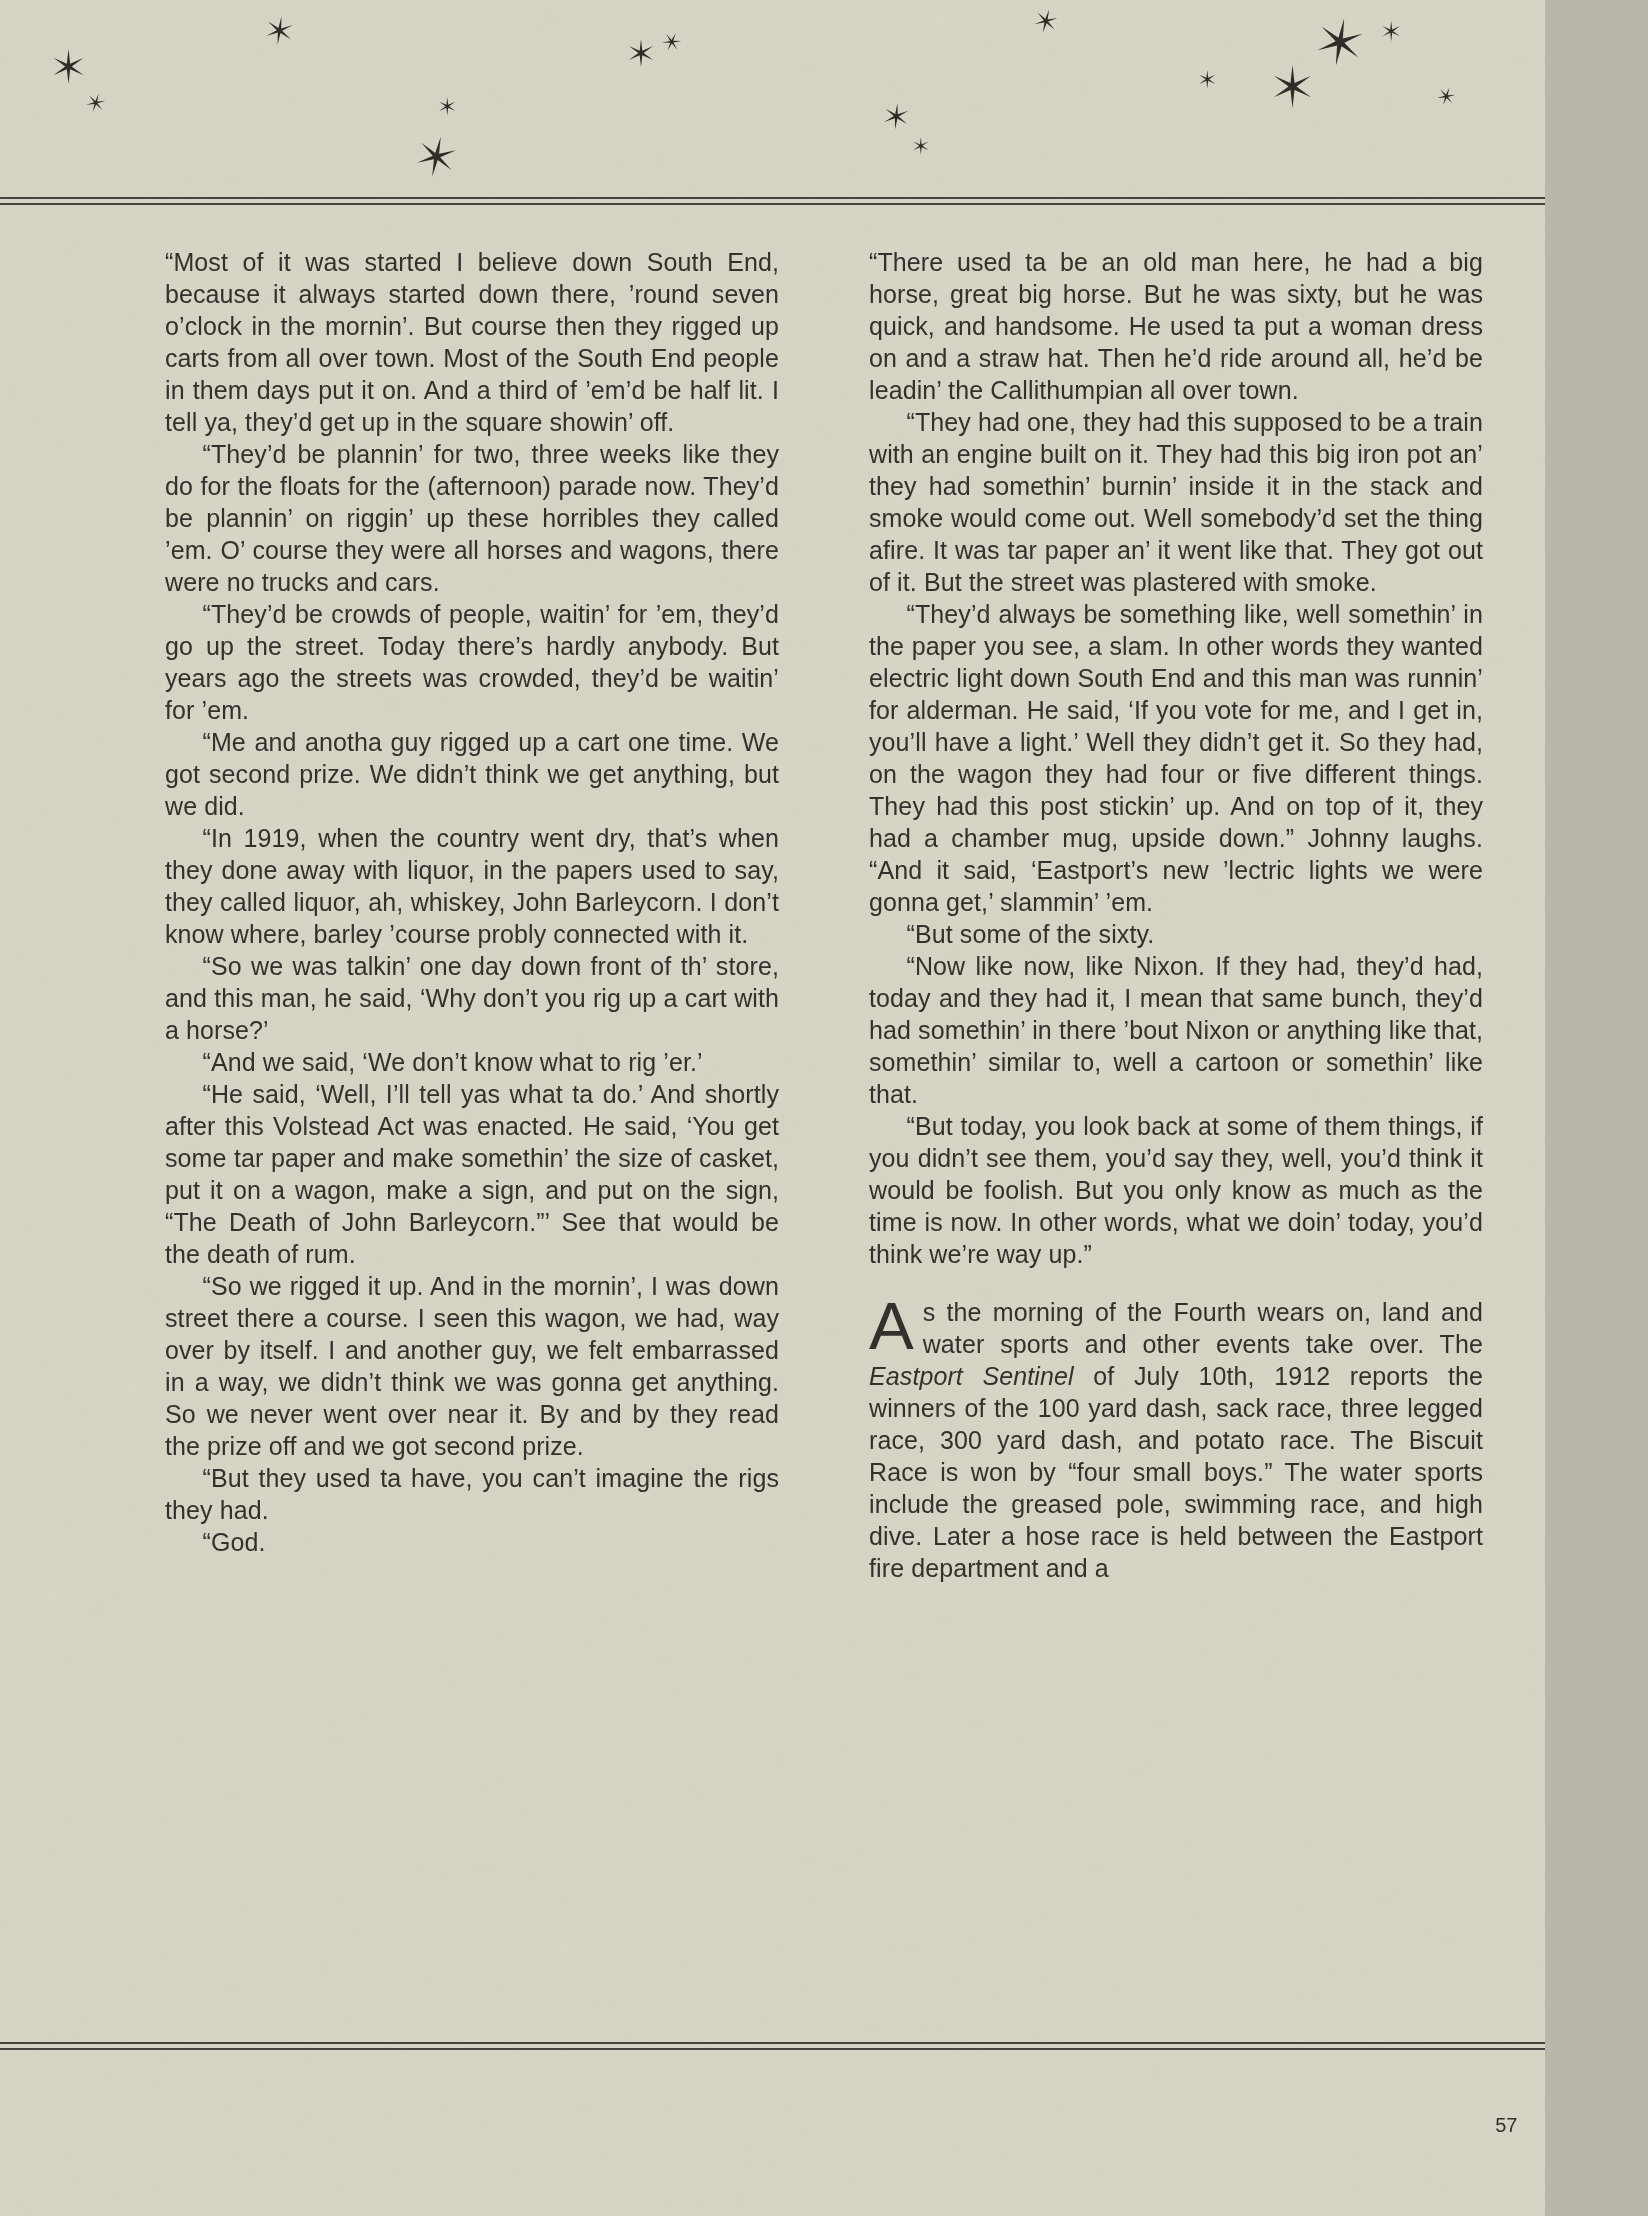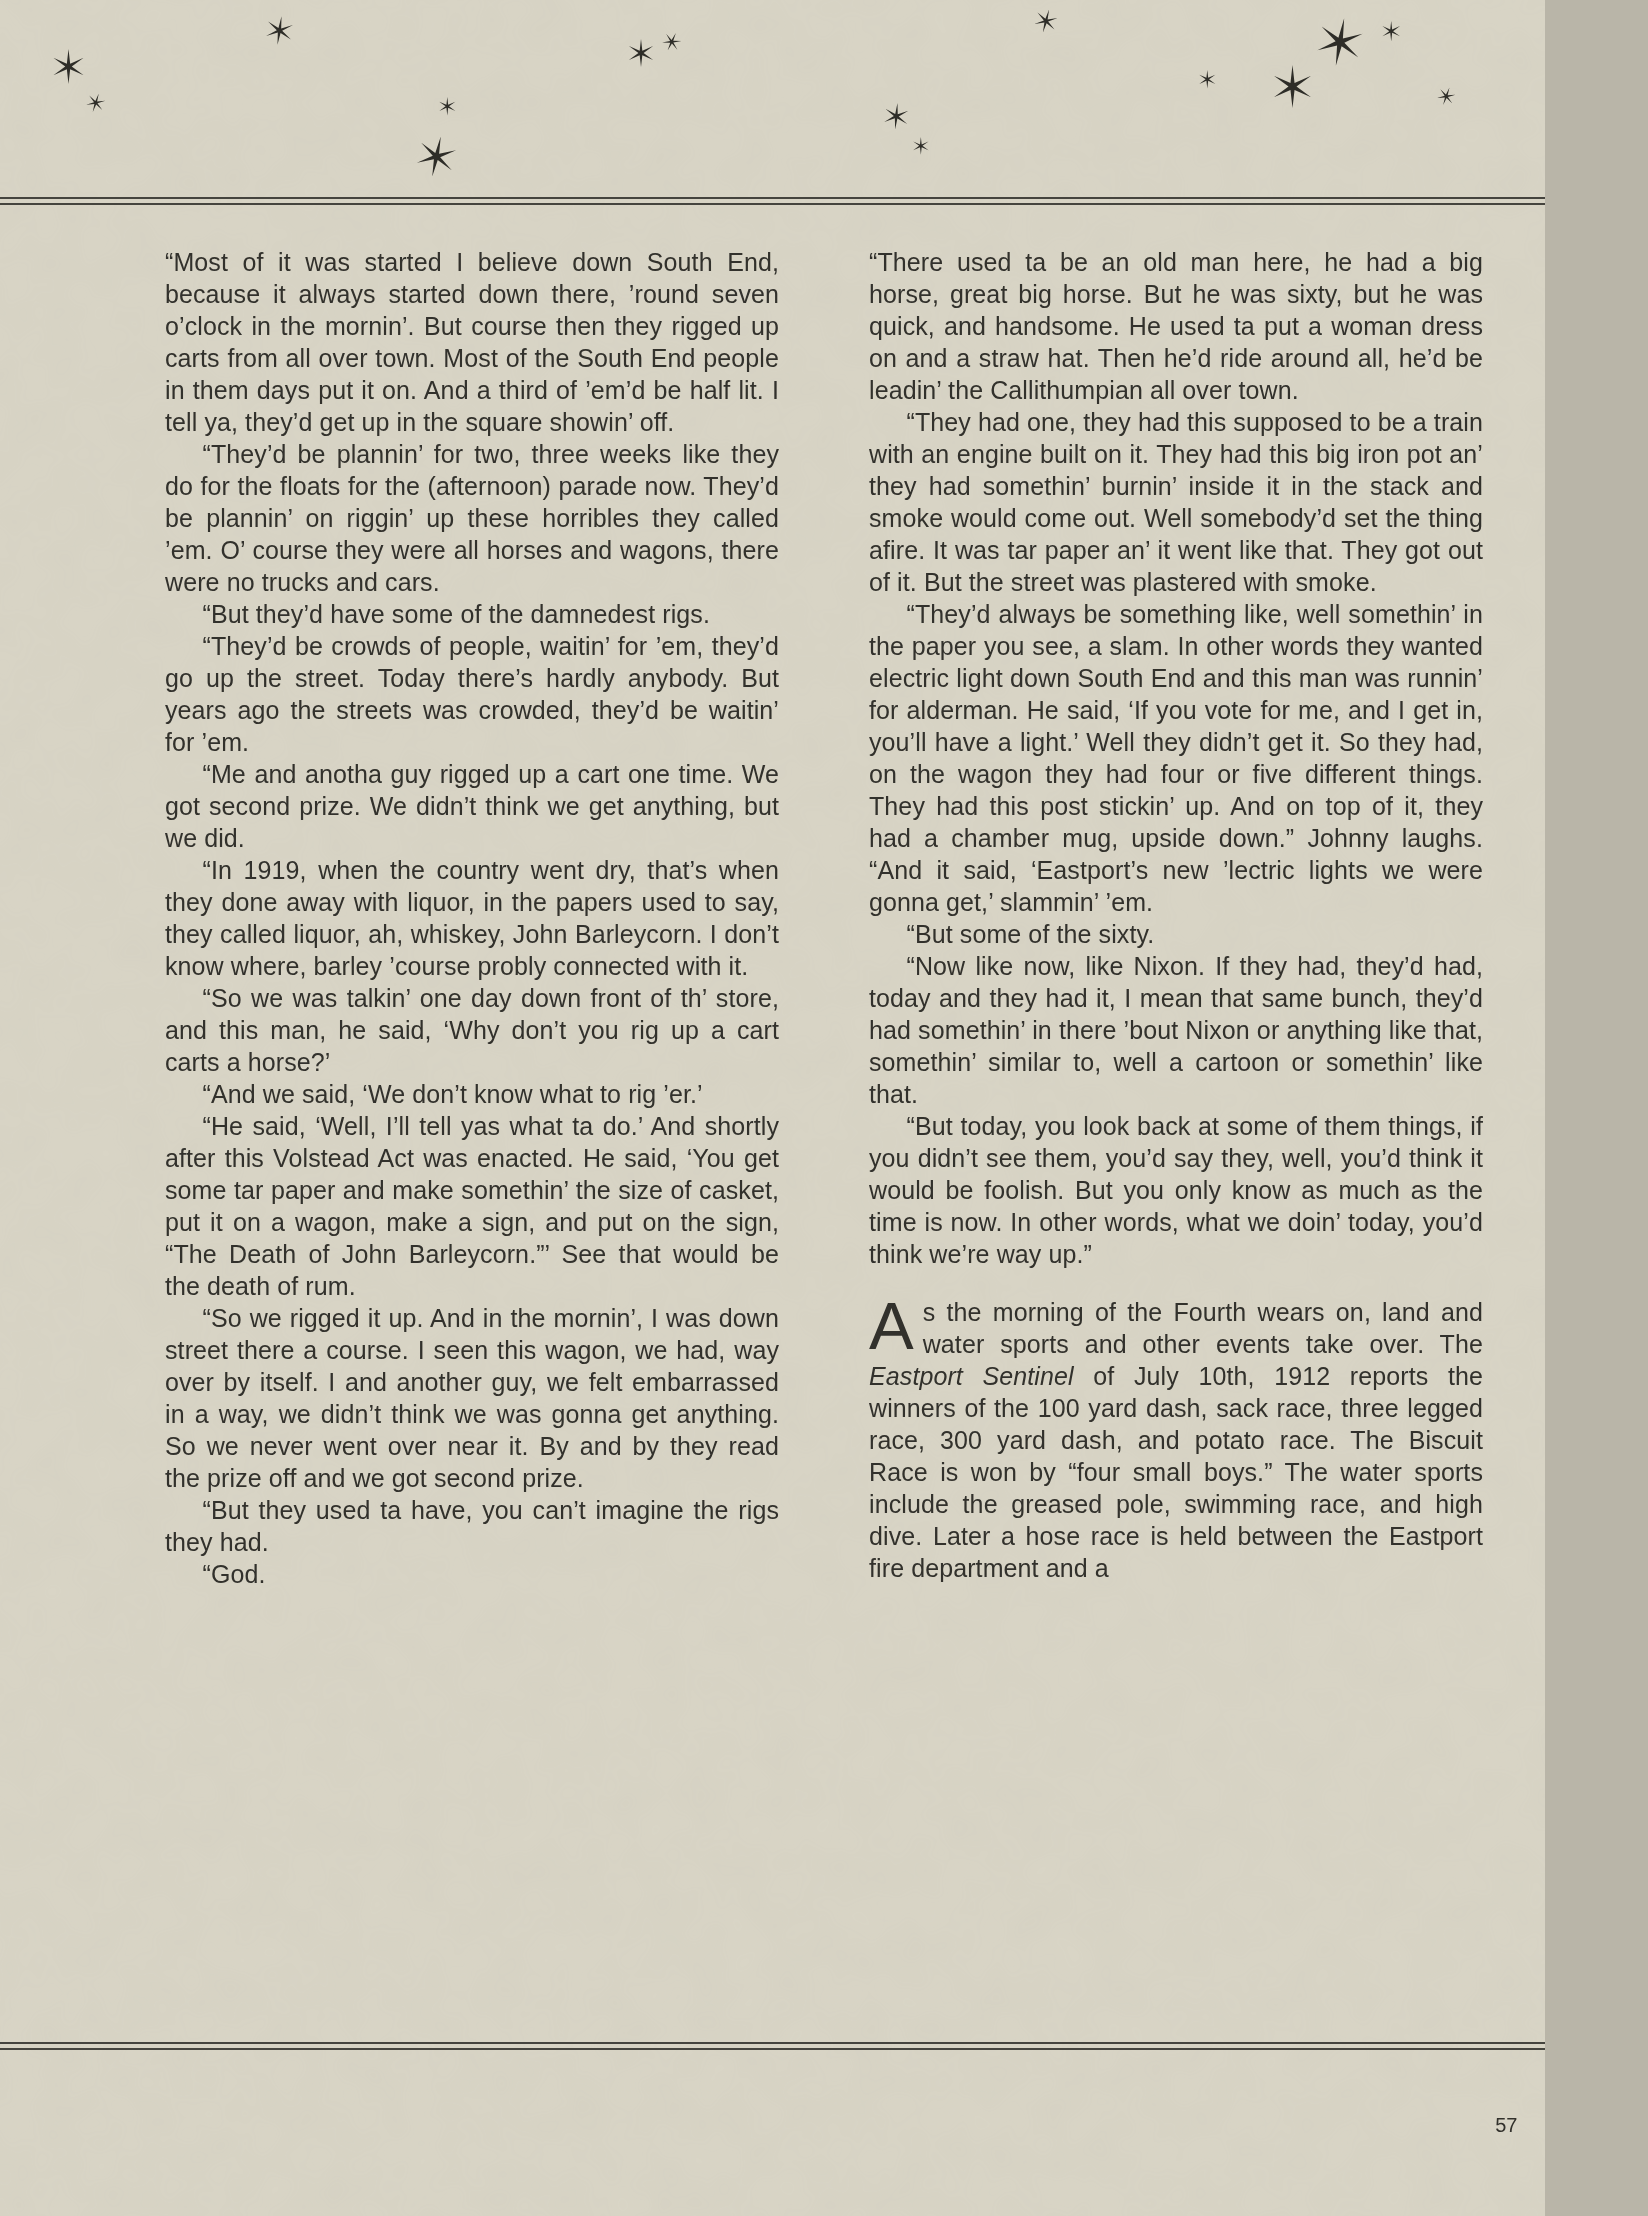--- a/index.html
+++ b/index.html
@@ -141,25 +141,24 @@
         <polygon points="0,-10 0.95,-1.6 8.66,-5 1.85,0 8.66,5 0.95,1.6 0,10 -0.95,1.6 -8.66,5 -1.85,0 -8.66,-5 -0.95,-1.6" fill="#2e2d28"></polygon>
       </svg>
     </div>
 
   <div class="rule rule-top"></div>
 
   <div class="content">
     <div class="col" id="col-left">
         <p class="para"><span>“Most of it was started I believe down South End, because it always started down there, ’round seven o’clock in the mornin’. But course then they rigged up carts from all over town. Most of the South End people in them days put it on. And a third of ’em’d be half lit. I tell ya, they’d get up in the square showin’ off.</span></p>
         <p class="para indent"><span>“They’d be plannin’ for two, three weeks like they do for the floats for the (afternoon) parade now. They’d be plannin’ on riggin’ up these horribles they called ’em. O’ course they were all horses and wagons, there were no trucks and cars.</span></p>
-        <p class="para indent"><span>“But they’d have some of the damnedest rigs.</span></p>
         <p class="para indent"><span>“They’d be crowds of people, waitin’ for ’em, they’d go up the street. Today there’s hardly anybody. But years ago the streets was crowded, they’d be waitin’ for ’em.</span></p>
         <p class="para indent"><span>“Me and anotha guy rigged up a cart one time. We got second prize. We didn’t think we get anything, but we did.</span></p>
         <p class="para indent"><span>“In 1919, when the country went dry, that’s when they done away with liquor, in the papers used to say, they called liquor, ah, whiskey, John Barleycorn. I don’t know where, barley ’course probly connected with it.</span></p>
-        <p class="para indent"><span>“So we was talkin’ one day down front of th’ store, and this man, he said, ‘Why don’t you rig up a cart carts a horse?’</span></p>
+        <p class="para indent"><span>“So we was talkin’ one day down front of th’ store, and this man, he said, ‘Why don’t you rig up a cart with a horse?’</span></p>
         <p class="para indent"><span>“And we said, ‘We don’t know what to rig ’er.’</span></p>
         <p class="para indent"><span>“He said, ‘Well, I’ll tell yas what ta do.’ And shortly after this Volstead Act was enacted. He said, ‘You get some tar paper and make somethin’ the size of casket, put it on a wagon, make a sign, and put on the sign, “The Death of John Barleycorn.”’ See that would be the death of rum.</span></p>
         <p class="para indent"><span>“So we rigged it up. And in the mornin’, I was down street there a course. I seen this wagon, we had, way over by itself. I and another guy, we felt embarrassed in a way, we didn’t think we was gonna get anything. So we never went over near it. By and by they read the prize off and we got second prize.</span></p>
         <p class="para indent"><span>“But they used ta have, you can’t imagine the rigs they had.</span></p>
         <p class="para indent"><span>“God.</span></p>
       </div>
     <div class="col" id="col-right">
         <p class="para"><span>“There used ta be an old man here, he had a big horse, great big horse. But he was sixty, but he was quick, and handsome. He used ta put a woman dress on and a straw hat. Then he’d ride around all, he’d be leadin’ the Callithumpian all over town.</span></p>
         <p class="para indent"><span>“They had one, they had this supposed to be a train with an engine built on it. They had this big iron pot an’ they had somethin’ burnin’ inside it in the stack and smoke would come out. Well somebody’d set the thing afire. It was tar paper an’ it went like that. They got out of it. But the street was plastered with smoke.</span></p>
         <p class="para indent"><span>“They’d always be something like, well somethin’ in the paper you see, a slam. In other words they wanted electric light down South End and this man was runnin’ for alderman. He said, ‘If you vote for me, and I get in, you’ll have a light.’ Well they didn’t get it. So they had, on the wagon they had four or five different things. They had this post stickin’ up. And on top of it, they had a chamber mug, upside down.” Johnny laughs. “And it said, ‘Eastport’s new ’lectric lights we were gonna get,’ slammin’ ’em.</span></p>

